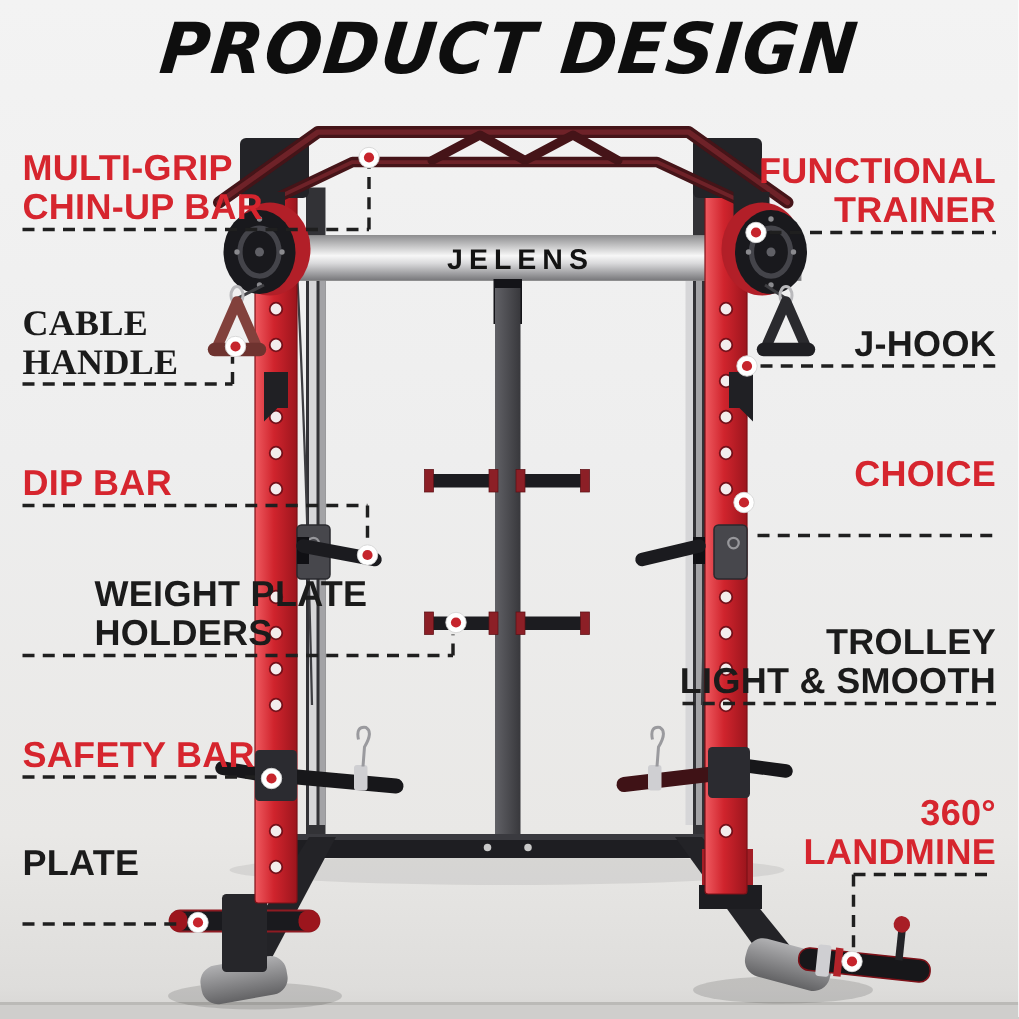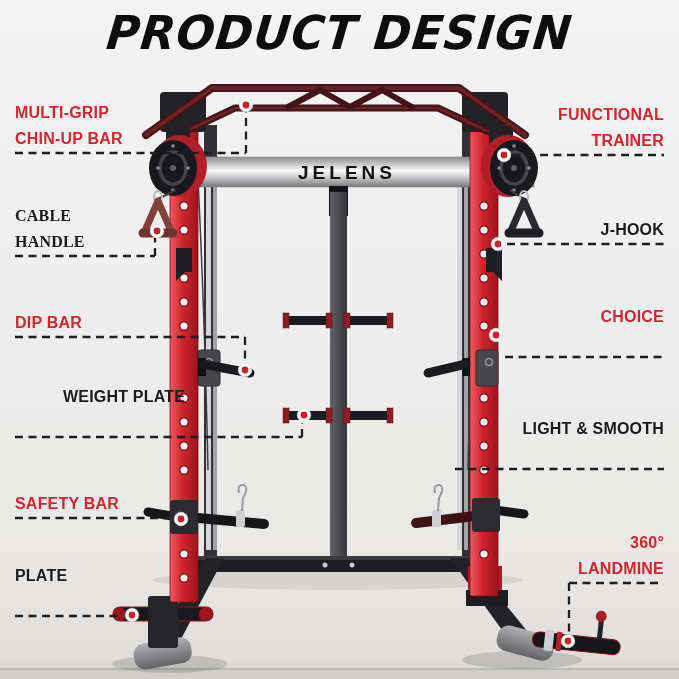--- a/index.html
+++ b/index.html
@@ -8,21 +8,21 @@
     background:linear-gradient(180deg,#f3f3f3 0%,#eeeeee 45%,#e9e8e6 82%,#dedddb 97%,#d6d5d3 100%);
     font-family:"Liberation Sans",sans-serif;
   }
   .title{
     position:absolute;top:6px;left:0;width:679px;margin:0;text-align:center;
     font-family:"DejaVu Sans",sans-serif;font-weight:bold;font-style:italic;
     font-size:45px;letter-spacing:1px;color:#0e0e0e;
     transform:skewX(-6deg) scaleY(1.04);
   }
   .machine{position:absolute;left:0;top:0;}
-  .lbl{position:absolute;font-weight:bold;font-size:16px;line-height:26px;letter-spacing:.2px;white-space:nowrap;}
+  .lbl{position:absolute;font-weight:bold;font-size:24px;line-height:26px;letter-spacing:.2px;white-space:nowrap;}
   .lbl span{display:block;}
   .lbl.red{color:#d6252e;}
   .lbl.black{color:#1b1b1b;}
   .lbl.right{text-align:right;right:15px;}
   .lbl.left{left:15px;}
   .pos-l1{top:100px;} .pos-l2{top:203px;font-family:Liberation Serif, serif;} .pos-l3{top:310px;}
   .pos-l4{top:384px;margin-left:48px;} .pos-l5{top:491px;} .pos-l6{top:563px;}
   .pos-r1{top:102px;margin-left:45px;} .pos-r2{top:217px;margin-left:28px;} .pos-r3{top:304px;}
   .pos-r4{top:416px;} .pos-r5{top:530px;}
 </style>
@@ -315,39 +315,41 @@
   </div>
   <div class="lbl left black pos-l2">
     <span>CABLE</span>
     <span>HANDLE</span>
   </div>
   <div class="lbl left red pos-l3">
     <span>DIP BAR</span>
   </div>
   <div class="lbl left black pos-l4">
     <span>WEIGHT PLATE</span>
+    <span>HOLDERS</span>
   </div>
   <div class="lbl left red pos-l5">
     <span>SAFETY BAR</span>
   </div>
   <div class="lbl left black pos-l6">
     <span>PLATE</span>
   </div>
 
   <div class="lbl right red pos-r1">
     <span>FUNCTIONAL</span>
     <span>TRAINER</span>
   </div>
   <div class="lbl right black pos-r2">
     <span>J-HOOK</span>
   </div>
   <div class="lbl right red pos-r3">
     <span>CHOICE</span>
   </div>
   <div class="lbl right black pos-r4">
+    <span>TROLLEY</span>
     <span>LIGHT &amp; SMOOTH</span>
   </div>
   <div class="lbl right red pos-r5">
     <span>360°</span>
     <span>LANDMINE</span>
   </div>
 
 </div>
 
 </body></html>

